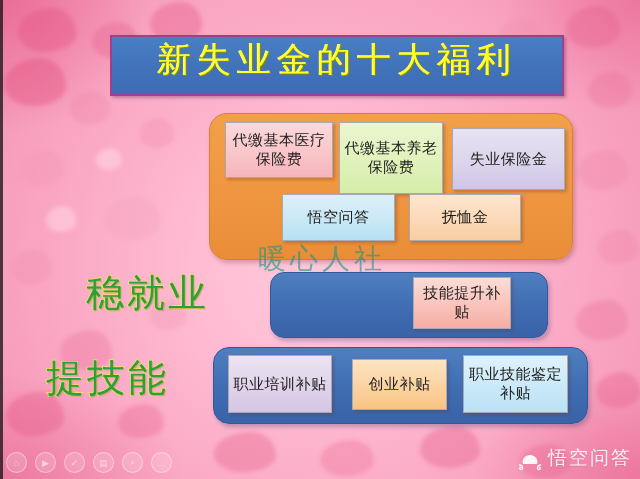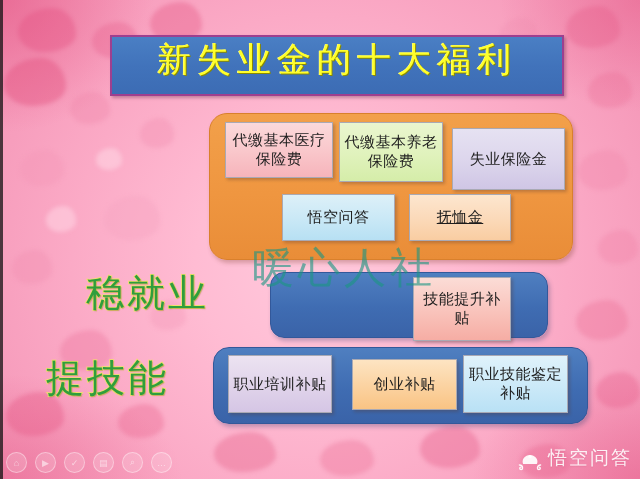--- a/index.html
+++ b/index.html
@@ -57,22 +57,22 @@
     -webkit-text-stroke:1.6px #f2e06a;
     paint-order:stroke fill;
     text-shadow:1px 1px 1px rgba(120,90,40,.35);
   }
   #lbl-life{left:46px;top:158px;}
   #lbl-job{left:86px;top:268px;}
   #lbl-skill{left:46px;top:353px;}
 
   
   .center-watermark{
-    position:absolute;left:252px;top:240px;
-    font-size:42px;letter-spacing:4px;
+    position:absolute;left:258px;top:240px;
+    font-size:28px;letter-spacing:4px;
     color:rgba(28,150,130,.62);
     font-family:"DejaVu Serif","Liberation Serif",serif;
     white-space:nowrap;
     pointer-events:none;
     z-index:6;
   }
 
   
   .group{position:absolute;}
   .group.orange{
@@ -118,31 +118,31 @@
   .c-lav{background:linear-gradient(180deg,#e6e2f2 0%,#dcd5ec 55%,#cfc6e5 100%);}
   .c-blue{background:linear-gradient(180deg,#ddf0f8 0%,#c9e8f6 55%,#b7e0f3 100%);}
   .c-peach{background:linear-gradient(180deg,#fde6cf 0%,#fbd9b8 55%,#f9cda2 100%);}
   .c-salmon{background:linear-gradient(180deg,#fbdcd6 0%,#f9c3bb 55%,#f6ada4 100%);}
   .c-orange{background:linear-gradient(180deg,#fde4c2 0%,#fbd2a0 55%,#f9c484 100%);}
   .c-lav2{background:linear-gradient(180deg,#ece3f1 0%,#e0d3ea 55%,#d5c6e5 100%);}
   .c-blue2{background:linear-gradient(180deg,#dff2fb 0%,#cbe9f8 55%,#b9e1f5 100%);}
 
   
   #it-med   {left:225px;top:122px;width:108px;height:56px;}
-  #it-pen   {left:339px;top:122px;width:104px;height:60px;}
+  #it-pen   {left:339px;top:122px;width:104px;height:72px;}
   #it-unemp {left:452px;top:128px;width:113px;height:62px;}
   
   #it-fun   {left:282px;top:194px;width:113px;height:47px;}
-  #it-cons  {left:409px;top:194px;width:102px;height:47px;text-decoration:underline;}
+  #it-cons  {left:409px;top:194px;width:112px;height:47px;}
   
   #it-post  {left:283px;top:280px;width:101px;height:48px;}
-  #it-upsk  {left:413px;top:277px;width:98px;height:64px;}
+  #it-upsk  {left:413px;top:277px;width:98px;height:52px;}
   
   #it-train {left:228px;top:355px;width:104px;height:58px;}
-  #it-start {left:352px;top:359px;width:105px;height:51px;}
+  #it-start {left:352px;top:359px;width:95px;height:51px;}
   #it-appr  {left:463px;top:355px;width:105px;height:58px;}
 
   
   .bottom-icons{position:absolute;left:6px;bottom:6px;display:flex;gap:8px;z-index:8;}
   .bicon{
     width:19px;height:19px;border-radius:50%;
     border:1px solid rgba(255,255,255,.40);
     background:rgba(255,255,255,.16);
     display:flex;align-items:center;justify-content:center;
     color:rgba(255,255,255,.55);font-size:9px;

